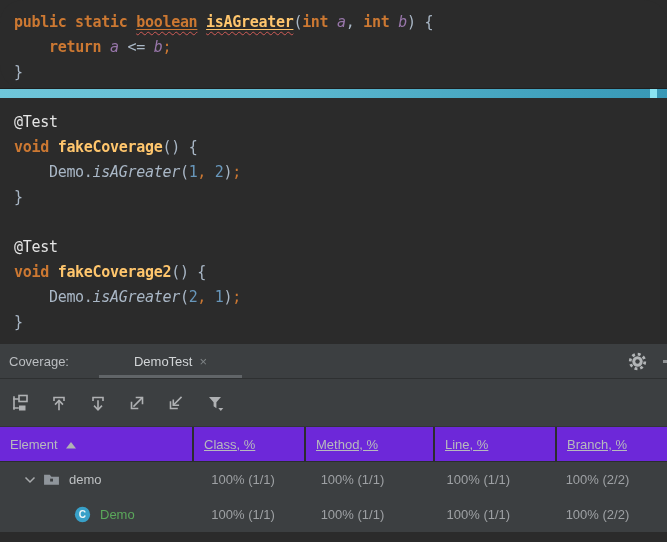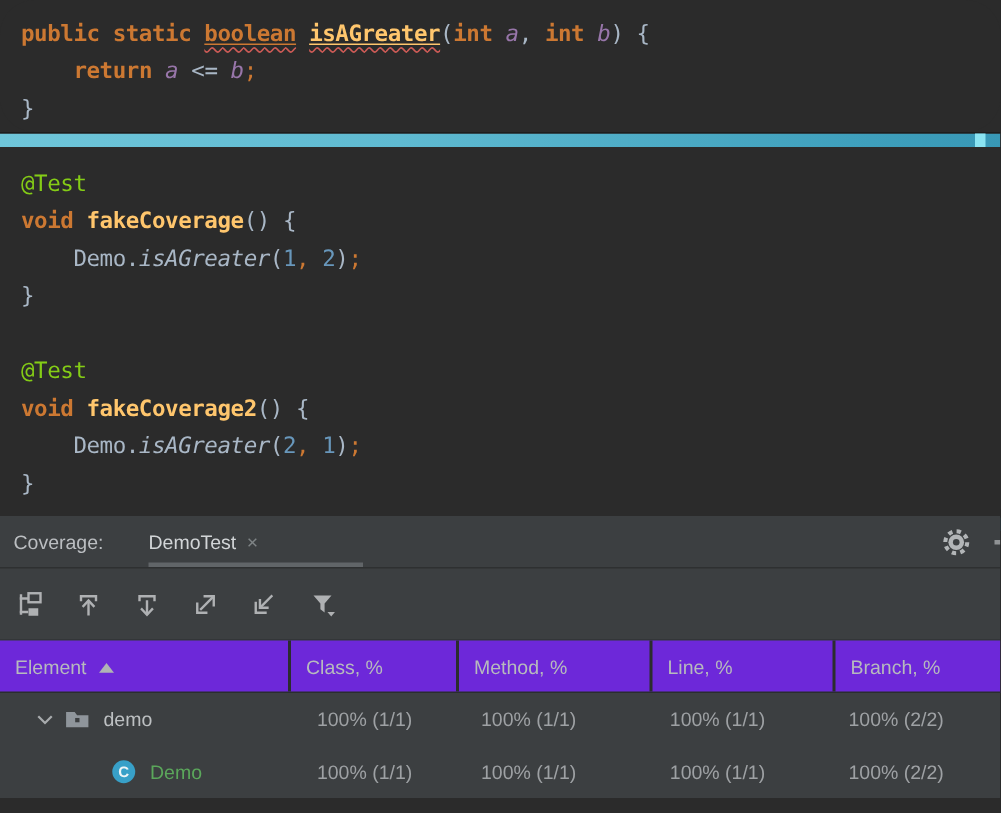--- a/index.html
+++ b/index.html
@@ -17,21 +17,21 @@
   }
   #editor-top   { top:0;   height:88px;  padding:10px 12px 0 14px;border-radius:23px; }
   #editor-tests { top:98px; height:246px; padding:12px 0 0 14px; }
   .code-line { height:25px; line-height:25px; white-space:pre; }
   .tok-plain        { color:#A9B7C6; }
   .tok-keyword      { color:#CC7832; font-weight:bold; }
   .tok-method       { color:#FFC66D; font-weight:bold; }
   .tok-method-italic{ color:#A9B7C6; font-style:italic; }
   .tok-param        { color:#9876AA; font-style:italic; }
   .tok-number       { color:#6897BB; }
-  .tok-annotation   { color:#84cc16; }
+  .tok-annotation   { color:#e5e5e5; }
   .tok-punct-orange { color:#CC7832; }
   .wavy { text-decoration: underline wavy #CF5B56; text-underline-offset:4px; text-decoration-thickness:1px; }
   .wavy .und { text-decoration: underline solid currentColor; text-underline-offset:2px; text-decoration-thickness:1px; }
 
   
   .divider { position:absolute; left:0; width:667px; height:10px; }
   #divider1 { top:88px;
     border-top:1px solid #1E1E1E;
     background:linear-gradient(to right,#6FC6DA 0%,#5FBAD1 40%,#3FA0BD 85%,#3898B6 100%); }
   #divider1 .thumb { position:absolute; right:10px; top:0; bottom:0; width:7px; background:#8AE4F2; }
@@ -39,35 +39,35 @@
     border-top:1px solid #1E1E1E;
     background:linear-gradient(to right,#72C7DB 0%,#55B1C9 45%,#2E89A9 85%,#186F90 100%); }
 
   
   #coverage { position:absolute; top:344px; left:0; width:667px; height:188px; background:#3C3F41; }
 
   .tabbar { position:relative; height:35px; display:flex; align-items:center;
             border-bottom:1px solid #2E3031; color:#BBBEC1; font-size:13px; }
   .cov-label { margin-left:9px; }
   .tab { position:absolute; left:99px; top:0; width:143px; height:35px;
-         display:flex; align-items:center; gap:7px;
+         display:flex; align-items:center; justify-content:center; gap:7px;
          color:#D2D5D7; cursor:pointer; }
   .tab .close { color:#7F8486; font-size:13px; line-height:13px; }
   .tab-underline { position:absolute; left:99px; bottom:0; width:143px; height:3px; background:#616568; }
   .gear { position:absolute; right:18px; top:6px; width:23px; height:23px; cursor:pointer; }
   .hide-partial { position:absolute; right:0; top:16px; width:4px; height:3px; background:#909395; }
 
   .toolbar { height:48px; display:flex; align-items:center; gap:19px; padding-left:10px;
              border-bottom:1px solid #333638; }
   .tb-icon { width:20px; height:20px; display:inline-block; cursor:pointer; }
 
   .thead { display:flex; height:35px; background:#6d28d9; border-bottom:1px solid #2A2D2E;
            color:#B7BABD; font-size:13px; }
   .th { display:flex; align-items:center; gap:8px; padding-left:10px; }
-  .th + .th { border-left:2px solid #2B2D2E; }
+  .th + .th { border-left:2px solid #2B2D2E;text-decoration:underline; }
   .c0 { width:192px; } .c1 { width:112px; } .c2 { width:129px; } .c3 { width:122px; } .c4 { width:112px; }
 
   .row { display:flex; height:35px; align-items:center; font-size:13px; color:#9EA1A4;padding-left:16px; }
   .td { padding-left:8px; }
   .el-cell { display:flex; align-items:center; padding-left:6px; }
   .chev { width:16px; height:16px; margin-right:5px; }
   .chev-space { width:21px; }
   .row-icon { width:17px; height:17px; margin-right:9px; flex:0 0 auto; }
   .el-label { font-size:13px; }
 </style>

